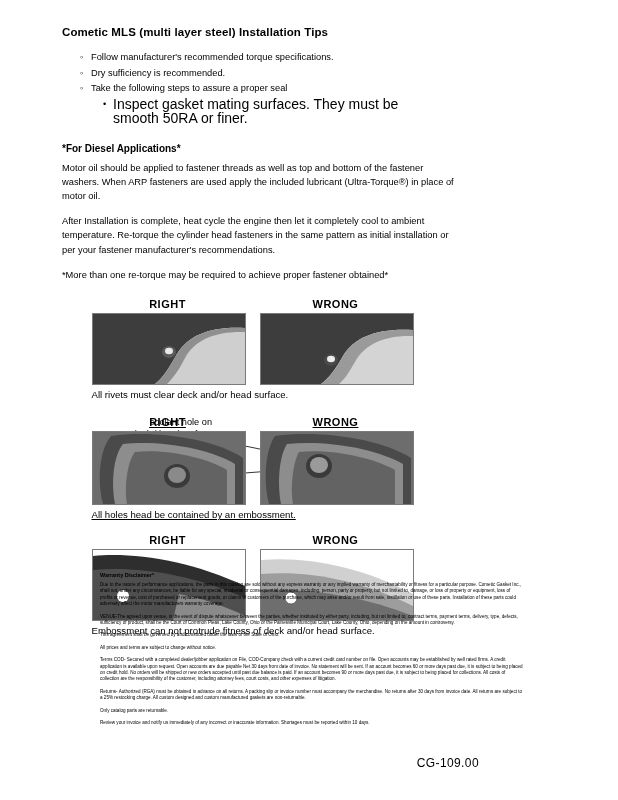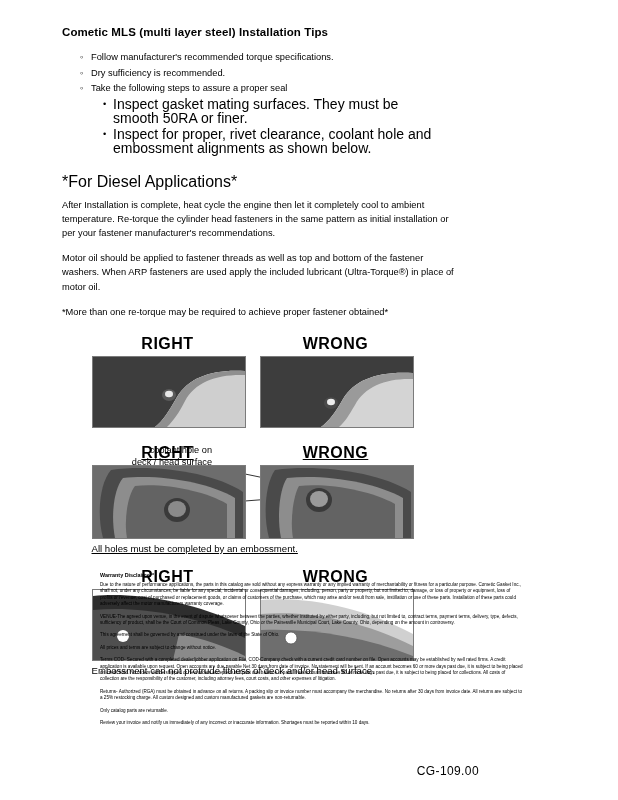--- a/index.html
+++ b/index.html
@@ -60,22 +60,22 @@
     padding-left: 10px;
   }
   ul.subbullets > li::before {
     content: "\2022";
     position: absolute;
     left: 0;
     top: 0;
     font-size: 9.3px;
   }
   h2.subtitle {
-    font-size: 16px;
-    font-weight: normal;
+    font-size: 10px;
+    font-weight: bold;
     margin: 17px 0 7px 16px;
   }
   p.para {
     font-size: 9.3px;
     line-height: 14.2px;
     margin: 0 0 11px 16px;
     max-width: 455px;
   }
   p.para.last {
     margin-bottom: 0;
@@ -89,21 +89,21 @@
   .fig-row {
     display: flex;
     justify-content: center;
     gap: 16px;
   }
   .fig-col {
     width: 152px;
   }
   .fig-label {
     text-align: center;
-    font-size: 16px;
+    font-size: 11px;
     font-weight: bold;
     letter-spacing: 0.5px;
     margin-bottom: 3px;
   }
   .fig-box {
     width: 152px;
     height: 70px;
     border: 1px solid #7b7b7b;
     position: relative;
     overflow: hidden;
@@ -149,48 +149,47 @@
   }
   .warranty p {
     font-size: 4.6px;
     line-height: 6.4px;
     margin: 0 0 6px 0;
     text-align: left;
   }
   .docid {
     position: absolute;
     right: 46px;
-    bottom: 22px;
+    bottom: 30px;
     font-size: 12px;
     letter-spacing: 0.4px;
   }
   svg { display: block; }
 </style>
 </head>
 <body>
 
 <div class="page">
 
   <h1 class="title">Cometic MLS (multi layer steel) Installation Tips</h1>
 
   <ul class="bullets">
     <li><span>Follow manufacturer's recommended torque specifications.</span></li>
     <li><span>Dry sufficiency is recommended.</span></li>
     <li>
       <span>Take the following steps to assure a proper seal</span>
       <ul class="subbullets">
         <li><span>Inspect gasket mating surfaces.  They must be smooth 50RA or finer.</span></li>
-        <li><span>Inspect for proper, rivet clearance, coolant hole and embossment alignments as shown below.</span></li>
       </ul>
     </li>
   </ul>
 
   <h2 class="subtitle">*For Diesel Applications*</h2>
+  <p class="para">Motor oil should be applied to fastener threads as well as top and bottom of the fastener washers. When ARP fasteners are used apply the included lubricant (Ultra-Torque®) in place of motor oil.</p>
   <p class="para">After Installation is complete, heat cycle the engine then let it completely cool to ambient temperature. Re-torque the cylinder head fasteners in the same pattern as initial installation or per your fastener manufacturer's recommendations.</p>
-  <p class="para">Motor oil should be applied to fastener threads as well as top and bottom of the fastener washers. When ARP fasteners are used apply the included lubricant (Ultra-Torque®) in place of motor oil.</p>
   <p class="para last">*More than one re-torque may be required to achieve proper fastener obtained*</p>
 
   <div class="figures">
 
     <div class="fig-row">
       <div class="fig-col">
         <div class="fig-label">RIGHT</div>
         <div class="fig-box">
           <svg width="152" height="70" viewBox="0 0 152 70">
             <rect x="0" y="0" width="152" height="70" fill="#ffffff"></rect>
@@ -208,20 +207,23 @@
           <svg width="152" height="70" viewBox="0 0 152 70">
             <rect x="0" y="0" width="152" height="70" fill="#ffffff"></rect>
             <path d="M0,0 L152,0 L152,16 C118,14 94,22 82,42 C74,56 68,64 60,70 L0,70 Z" fill="#3d3d3d"></path>
             <path d="M152,16 C118,14 94,22 82,42 C74,56 68,64 60,70 L152,70 Z" fill="#9a9a9a"></path>
             <path d="M152,22 C126,21 104,29 94,48 C88,58 84,65 78,70 L152,70 Z" fill="#d4d4d4"></path>
             <ellipse cx="70" cy="46" rx="7" ry="6" fill="#4a4a4a"></ellipse>
             <ellipse cx="70" cy="45" rx="4" ry="3.2" fill="#ededed"></ellipse>
           </svg>
         </div>
       </div>
+    </div>
+    <div class="cap-wrap">
+      <div class="cap">All rivets must clear deck and/or head surface.</div>
     </div>
 
     <div style="position:relative; margin-top:16px;text-decoration:underline;">
       <div class="callouts">
         <div class="callout-line">coolant hole on</div>
         <div class="callout-line">deck / head surface</div>
         <div class="callout-line" style="margin-top:22px;">gasket embossment</div>
       </div>
       <svg style="position:absolute; left:160px; top:8px;" width="80" height="70" viewBox="0 0 80 70">
         <line x1="0" y1="14" x2="78" y2="30" stroke="#000" stroke-width="0.8"></line>
@@ -252,21 +254,21 @@
               <path d="M14,4 C58,-2 118,6 150,26 L150,72 L8,72 C2,50 4,18 14,4 Z" fill="#4a4a4a"></path>
               <path d="M26,12 C64,8 114,16 142,32 L142,72 L20,72 C16,52 18,24 26,12 Z" fill="#8d8d8d"></path>
               <path d="M38,20 C70,17 110,25 134,38 L134,72 L32,72 C29,56 32,30 38,20 Z" fill="#636363"></path>
               <ellipse cx="58" cy="34" rx="13" ry="12" fill="#3a3a3a"></ellipse>
               <ellipse cx="58" cy="33" rx="9" ry="8" fill="#9a9a9a"></ellipse>
             </svg>
           </div>
         </div>
       </div>
       <div class="cap-wrap">
-        <div class="cap">All holes must be completed by an embossment.</div>
+        <div class="cap">All holes head be contained by an embossment.</div>
       </div>
     </div>
 
     <div style="margin-top:14px;">
       <div class="fig-row">
         <div class="fig-col">
           <div class="fig-label">RIGHT</div>
           <div class="fig-box">
             <svg width="152" height="70" viewBox="0 0 152 70">
               <rect x="0" y="0" width="152" height="70" fill="#ffffff"></rect>

